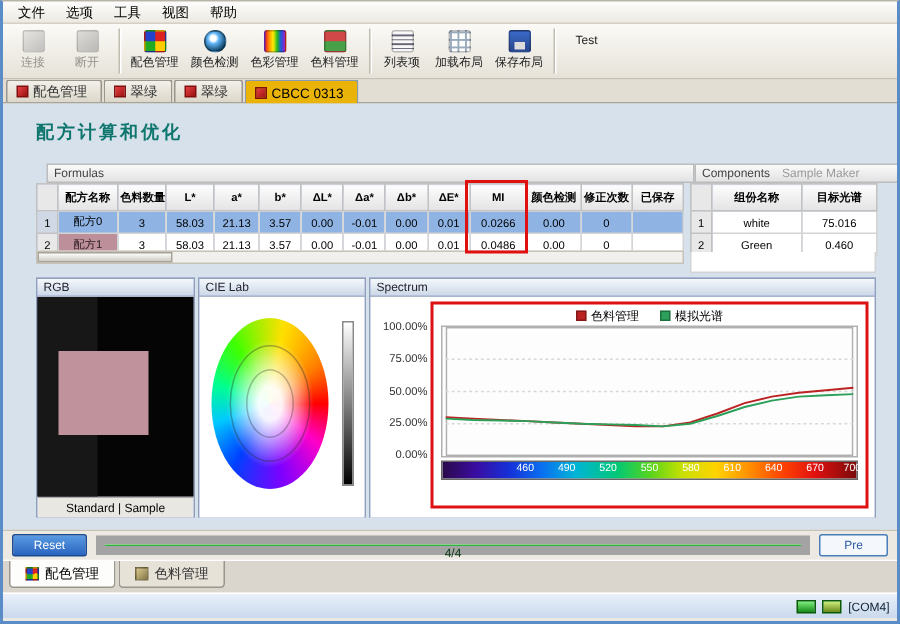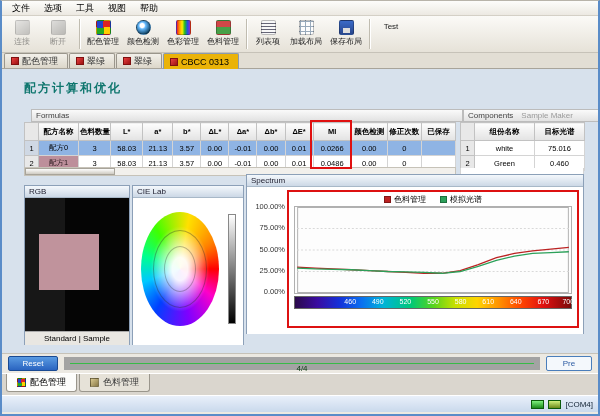--- a/index.html
+++ b/index.html
@@ -71,21 +71,21 @@
   .rgb-caption { height:14px; line-height:13px; text-align:center; font-size:8px; background:#e9e7e2; border-top:1px solid #aaa; }
 
   .p-cie { left:130px; top:116px; width:112px; height:160px; }
   .cie-body { position:relative; height:147px; background:#fff; }
   .cie-wheel { position:absolute; left:8px; top:14px; width:78px; height:114px; border-radius:50%; background:conic-gradient(from 90deg,#ff0000,#ff00c8,#8000ff,#0040ff,#00c8ff,#00ff90,#40ff00,#ffe000,#ff8000,#ff0000); }
   .cie-glow { position:absolute; left:8px; top:14px; width:78px; height:114px; border-radius:50%; background:radial-gradient(closest-side, rgba(255,255,255,.95) 0 20%, rgba(255,255,255,0) 75%); }
   .cie-ring { position:absolute; left:20px; top:32px; width:54px; height:78px; border-radius:50%; border:1px solid rgba(40,40,40,.35); }
   .cie-ring2 { position:absolute; left:31px; top:48px; width:32px; height:46px; border-radius:50%; border:1px solid rgba(40,40,40,.3); }
   .cie-bar { position:absolute; left:95px; top:16px; width:8px; height:110px; border:1px solid #888; background:linear-gradient(#fff,#000); }
 
-  .p-spectrum { left:244px; top:105px; width:338px; height:160px; }
+  .p-spectrum { left:244px; top:116px; width:338px; height:160px; }
   .sp-body { position:relative; height:147px; background:#fff; }
   .y-tick { position:absolute; left:2px; width:36px; text-align:right; font-size:7.5px; color:#333; }
   .yt0{top:15px}.yt1{top:36px}.yt2{top:58px}.yt3{top:79px}.yt4{top:100px}
   .sp-redbox { position:absolute; left:40px; top:3px; width:292px; height:138px; border:2px solid #dd1111; }
   .sp-legend { height:14px; display:flex; justify-content:center; align-items:center; gap:14px; font-size:8px; }
   .leg-item { display:flex; align-items:center; gap:3px; }
   .leg-sw { width:7px; height:7px; border:1px solid rgba(0,0,0,.3); }
   .sp-plot { display:block; margin:0 auto; background:#fdfdfd; border:1px solid #b0b0b0; }
   .sp-colorbar { position:relative; width:278px; height:13px; margin:2px auto 0 auto; border:1px solid #666;
     background:linear-gradient(90deg,#2b0a4a 0%,#3a0ca0 8%,#1530d8 16%,#0a6ff0 24%,#00b4d8 32%,#00c878 42%,#55d41e 50%,#c8e000 58%,#ffd400 66%,#ff9000 74%,#ff4400 82%,#e01010 90%,#7a0a0a 100%); }

